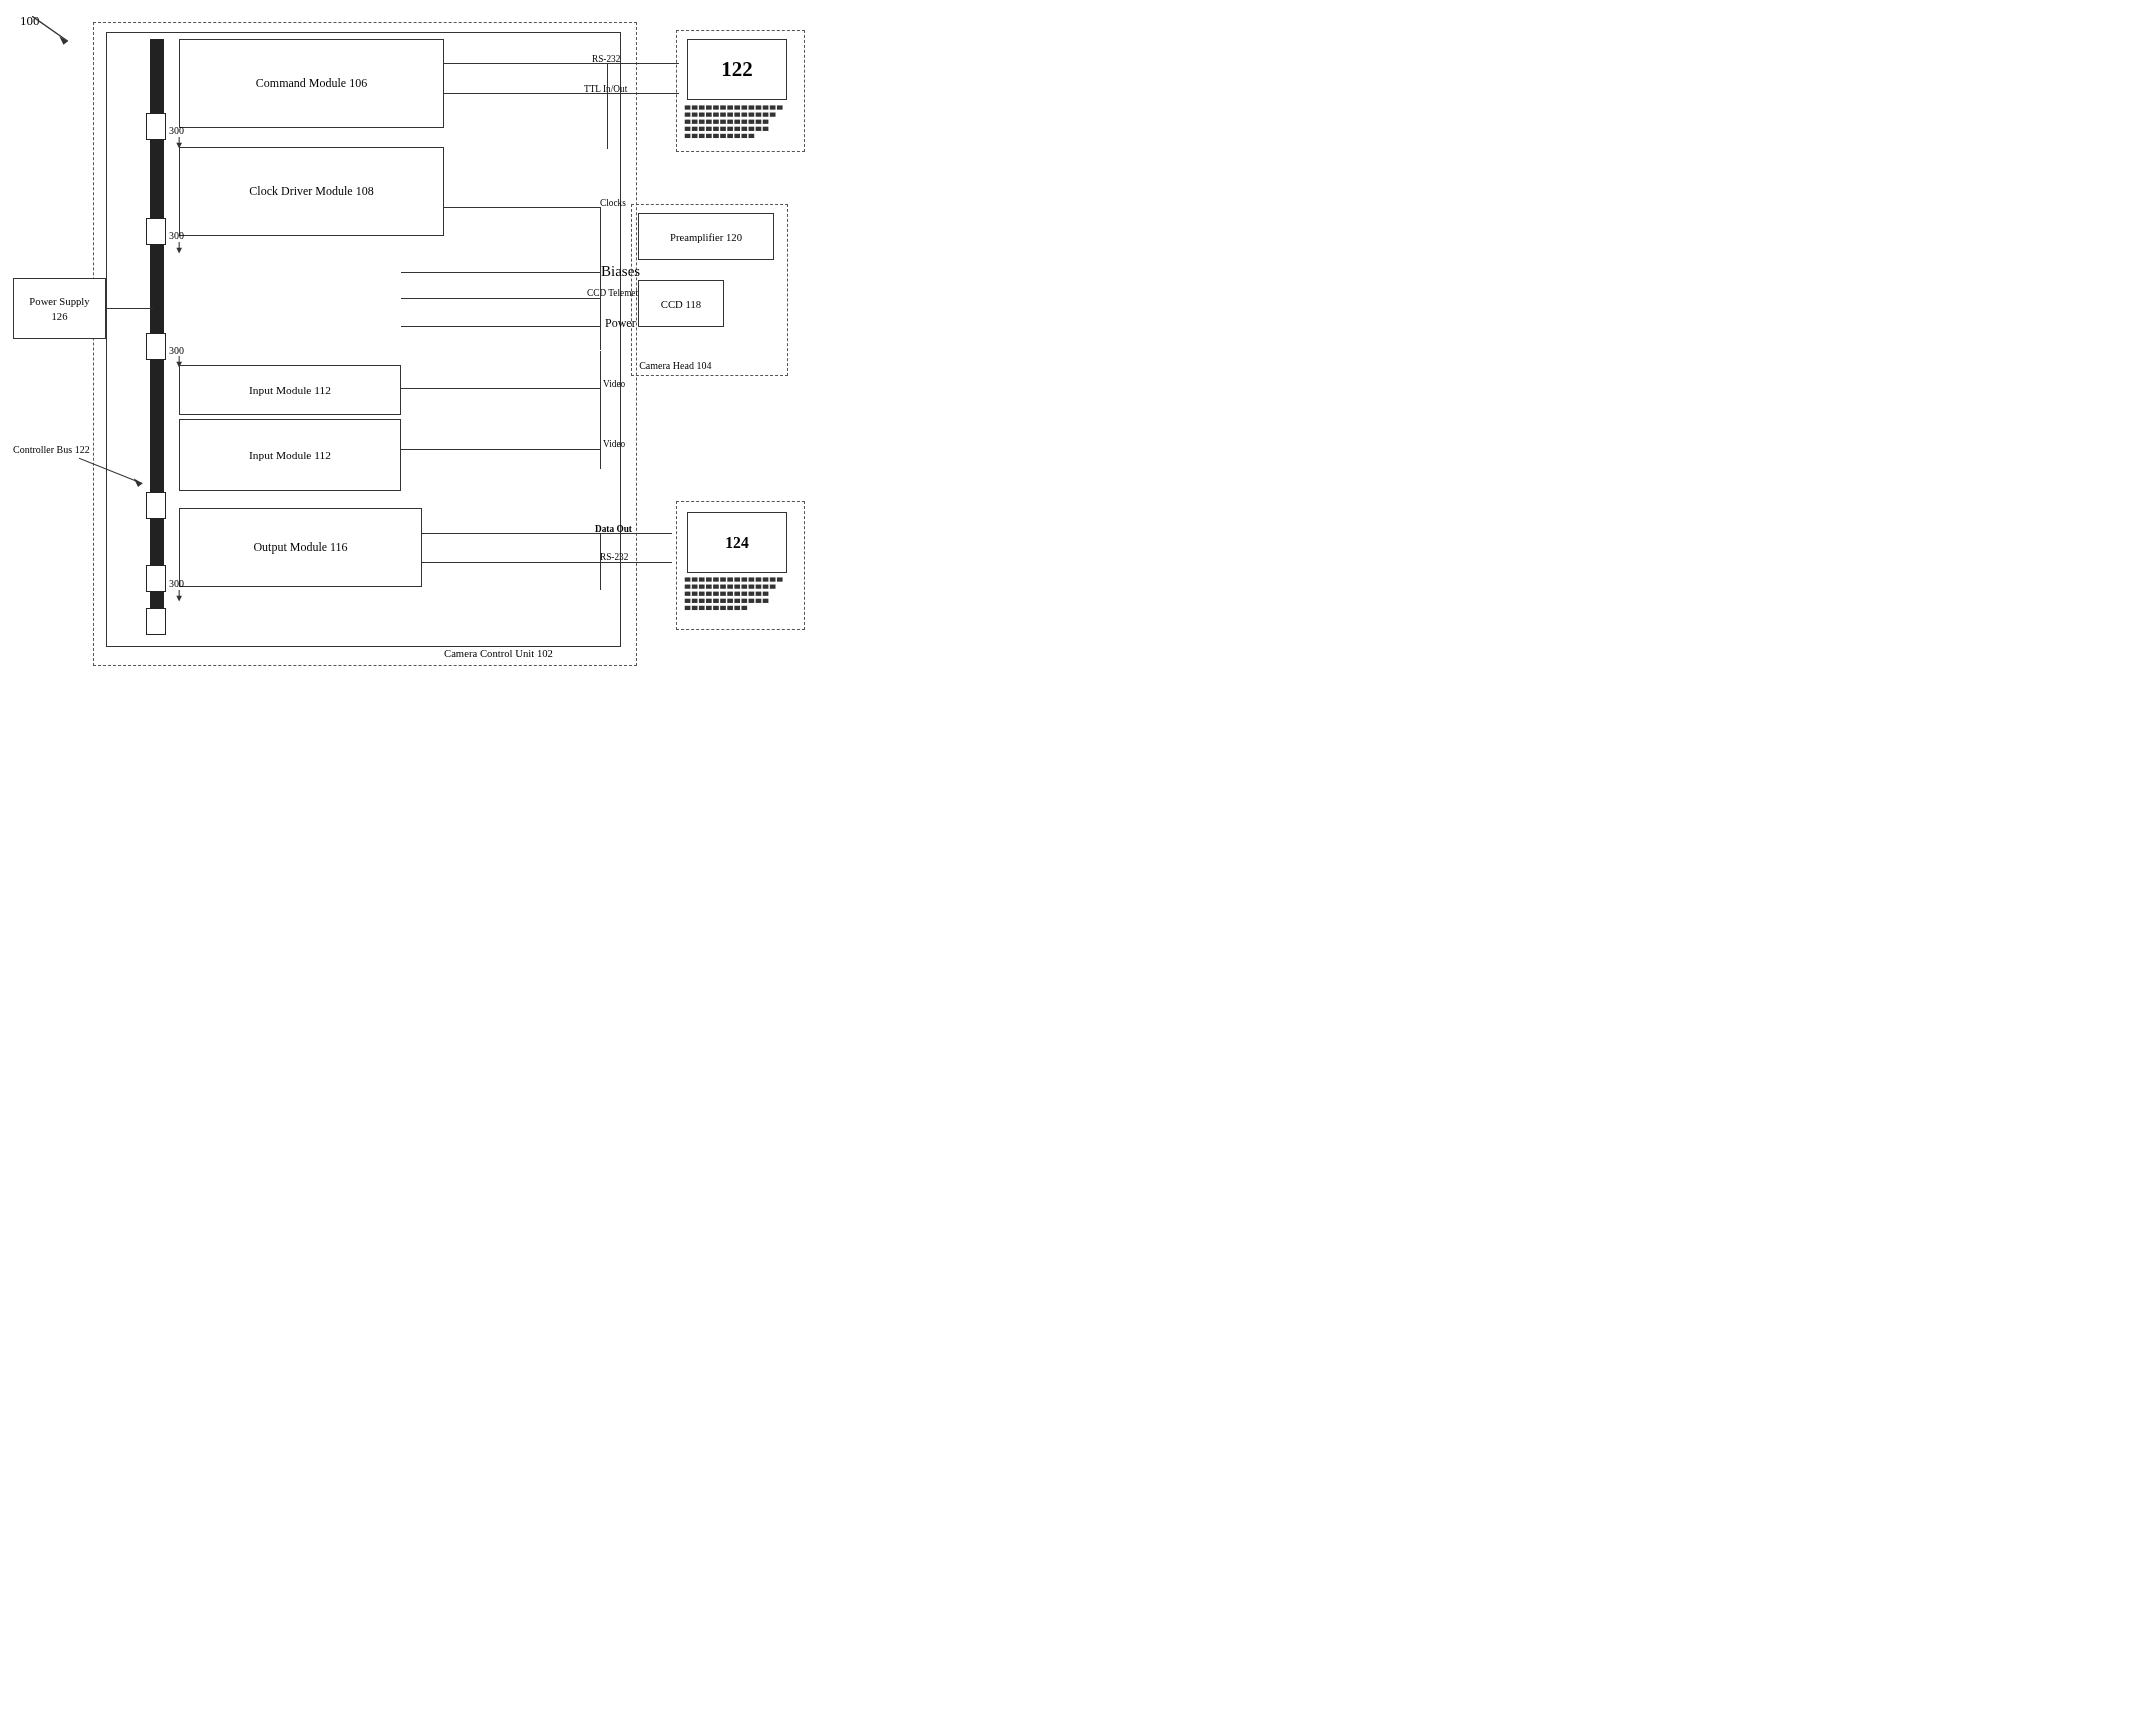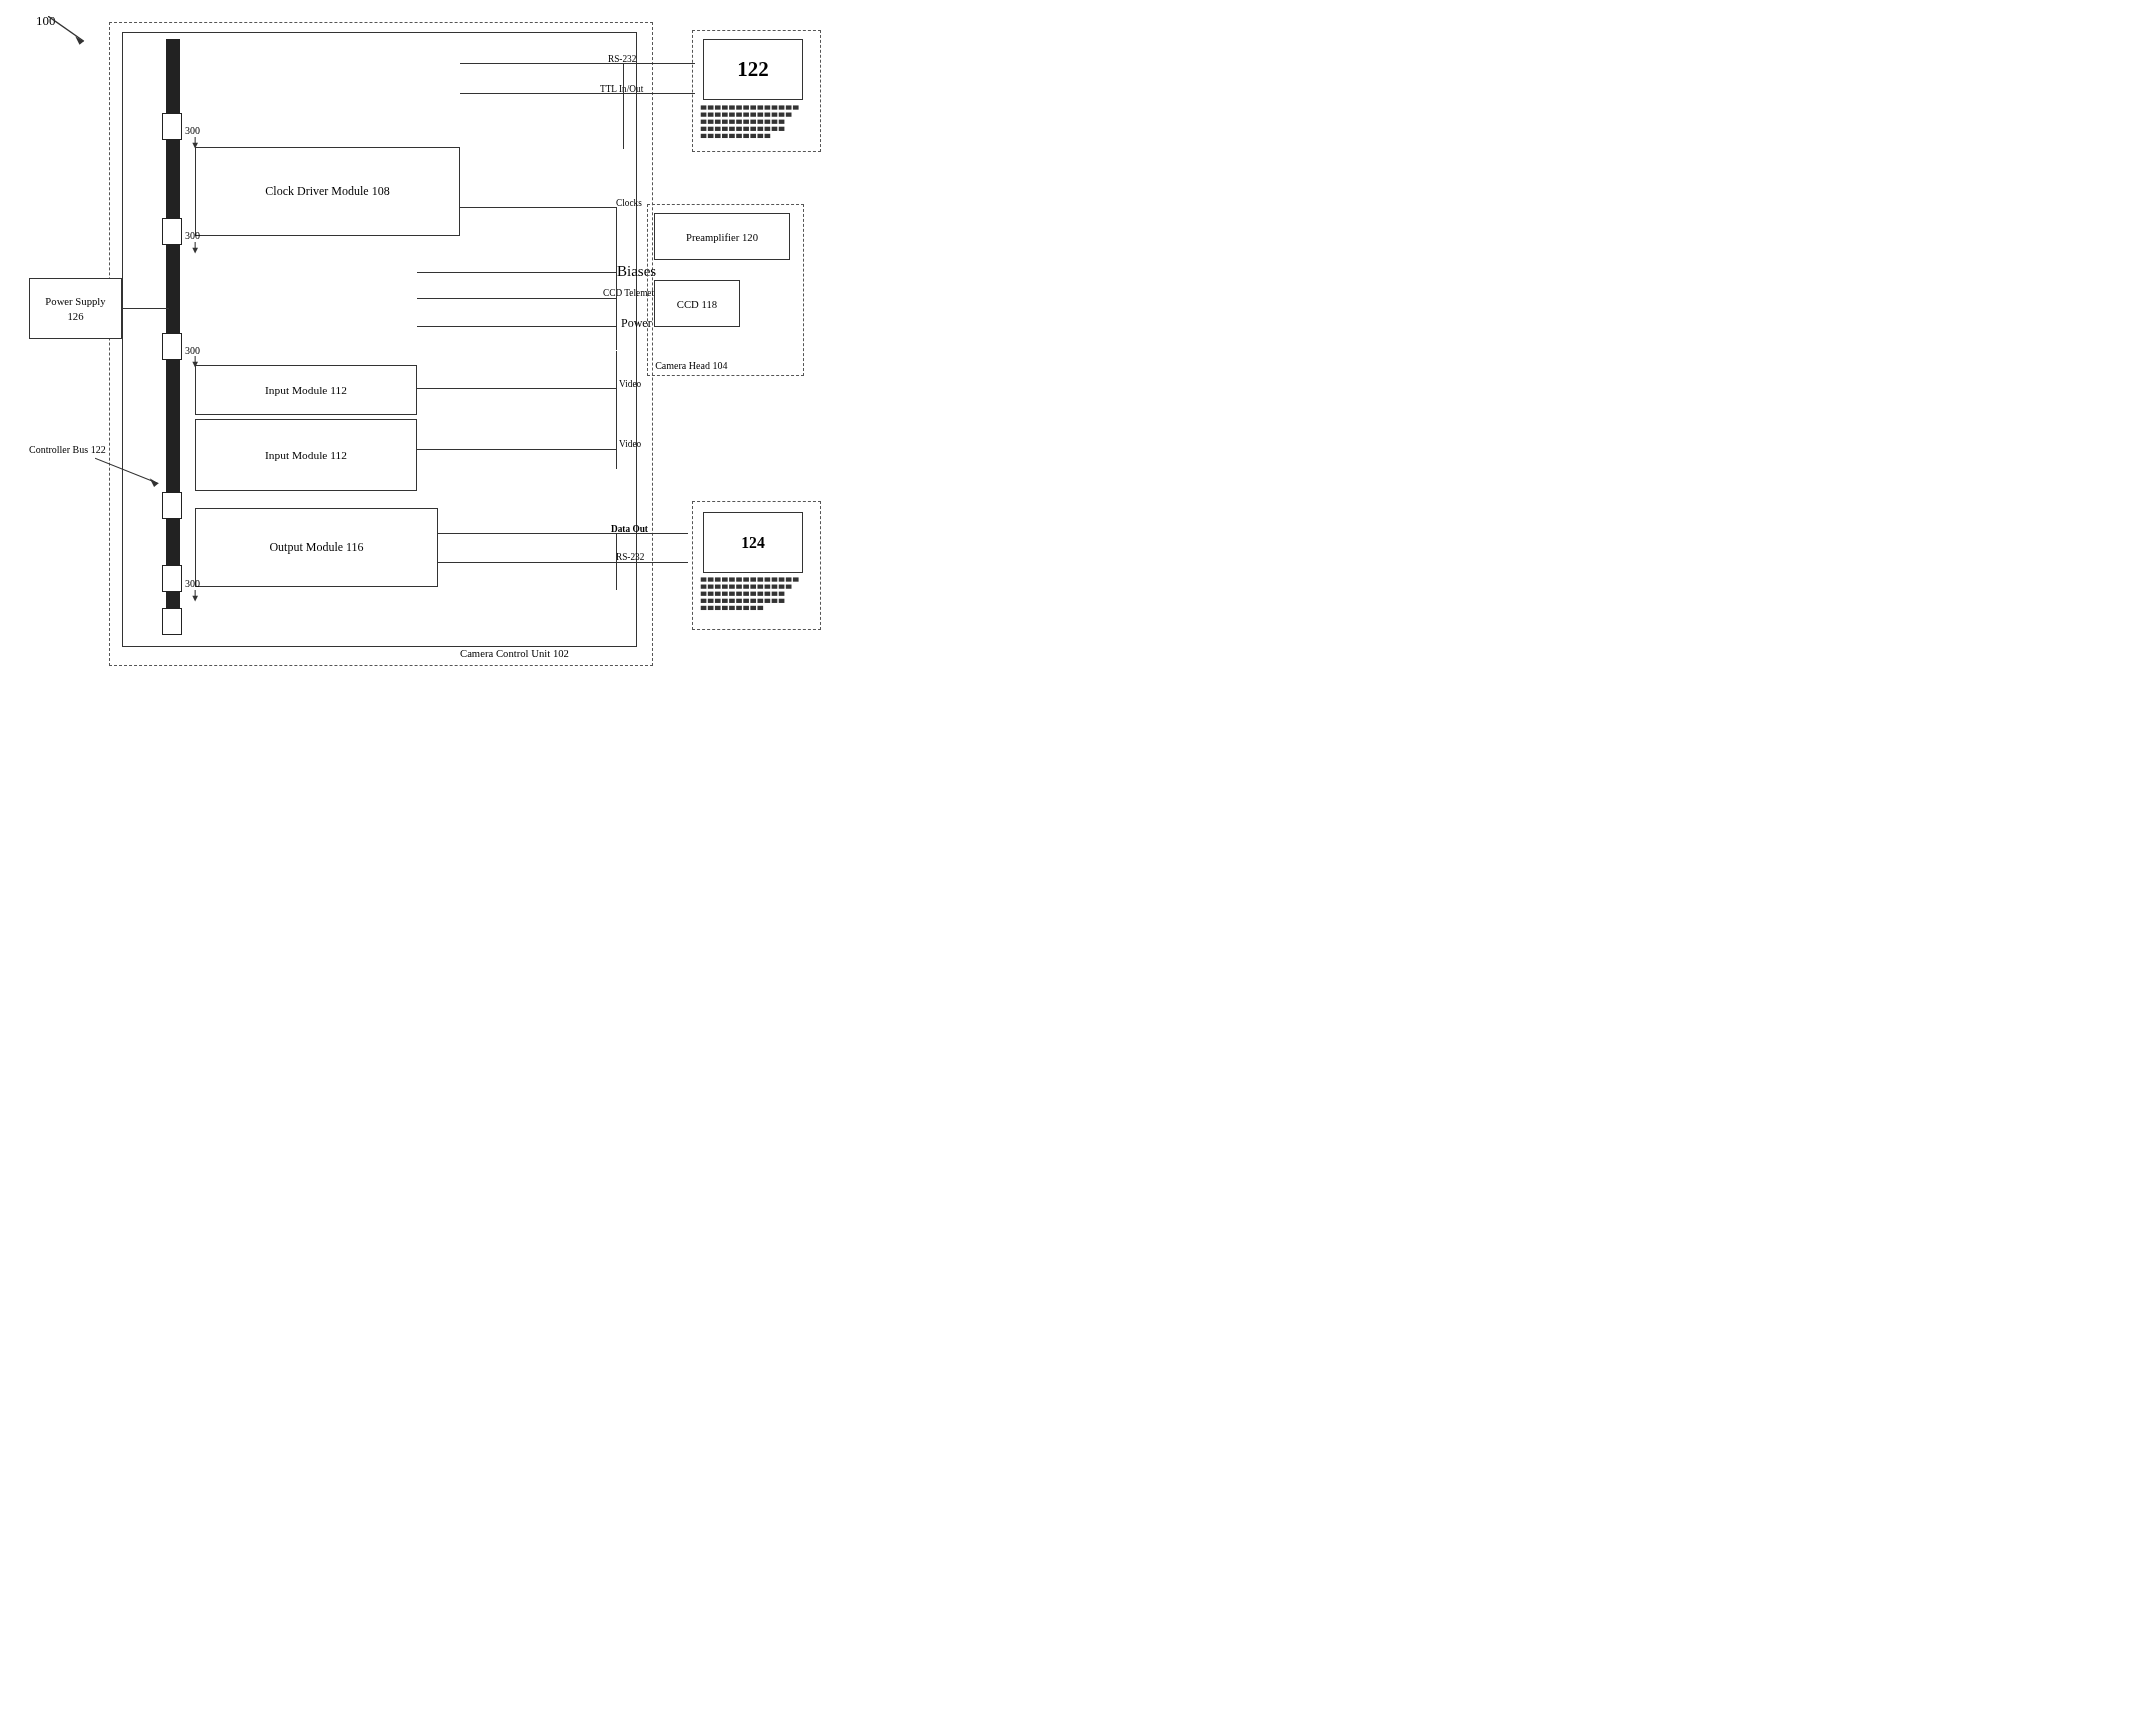--- a/index.html
+++ b/index.html
@@ -6,21 +6,21 @@
     body {
       background: #fff;
       font-family: 'Times New Roman', Times, serif;
       width: 859px;
       height: 684px;
       position: relative;
       overflow: hidden;
     }
     .diagram-container {
       position: absolute;
-      top: 0; left: 16px;
+      top: 0; left: 0;
       width: 859px;
       height: 684px;
       padding-left: 24px;
     }
   </style>
 </head>
 <body>
 
 <div class="diagram-container">
 
@@ -50,20 +50,27 @@
     border:1.4px solid #333;
   "></div>
 
   <div style="
     position:absolute;
     top:39px; left:150px;
     width:14.3px; height:594px;
     background:#222;
   "></div>
 
+  <div style="
+    position:absolute; top:39px; left:179px;
+    width:265px; height:89px;
+    border:1.4px solid #333; background:#fff;
+    display:flex; align-items:center; justify-content:center;
+    font-size:12px;
+  ">Command Module 106</div>
 
   <div style="
     position:absolute; top:147px; left:179px;
     width:265px; height:89px;
     border:1.4px solid #333; background:#fff;
     display:flex; align-items:center; justify-content:center;
     font-size:12px;
   ">Clock Driver Module 108</div>
 
 

